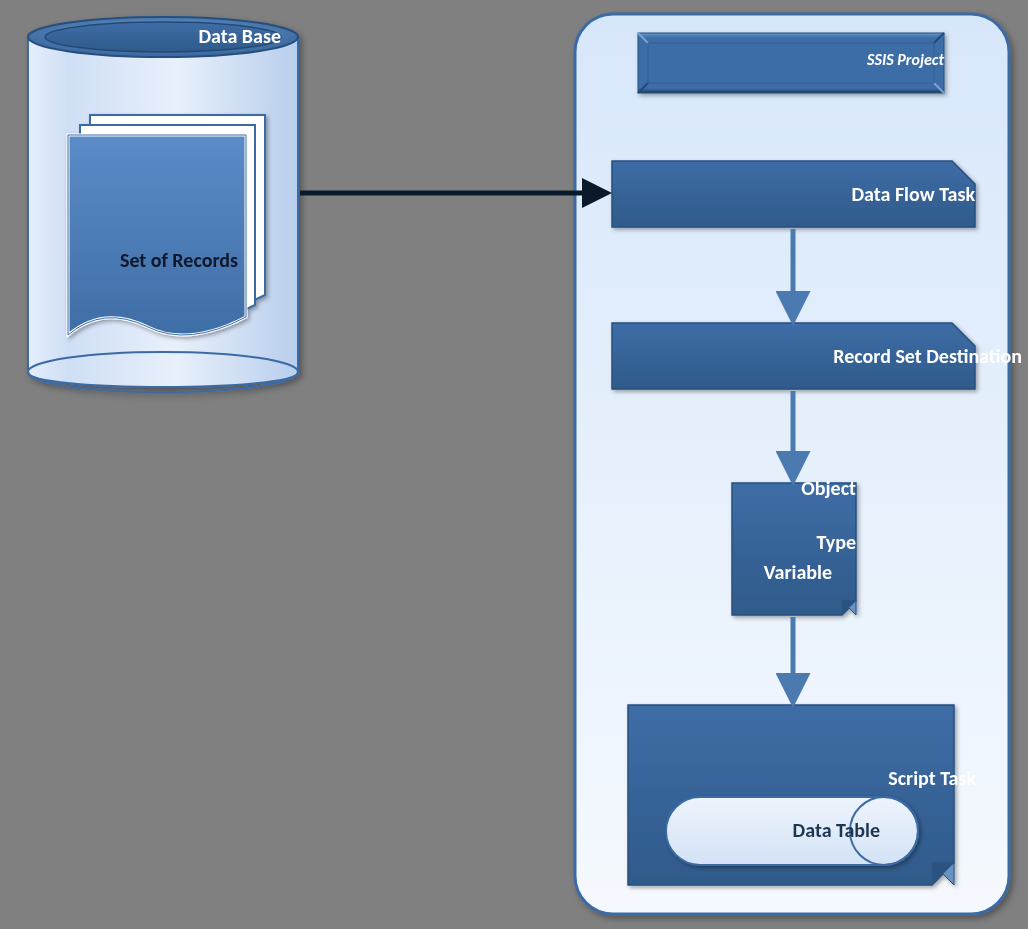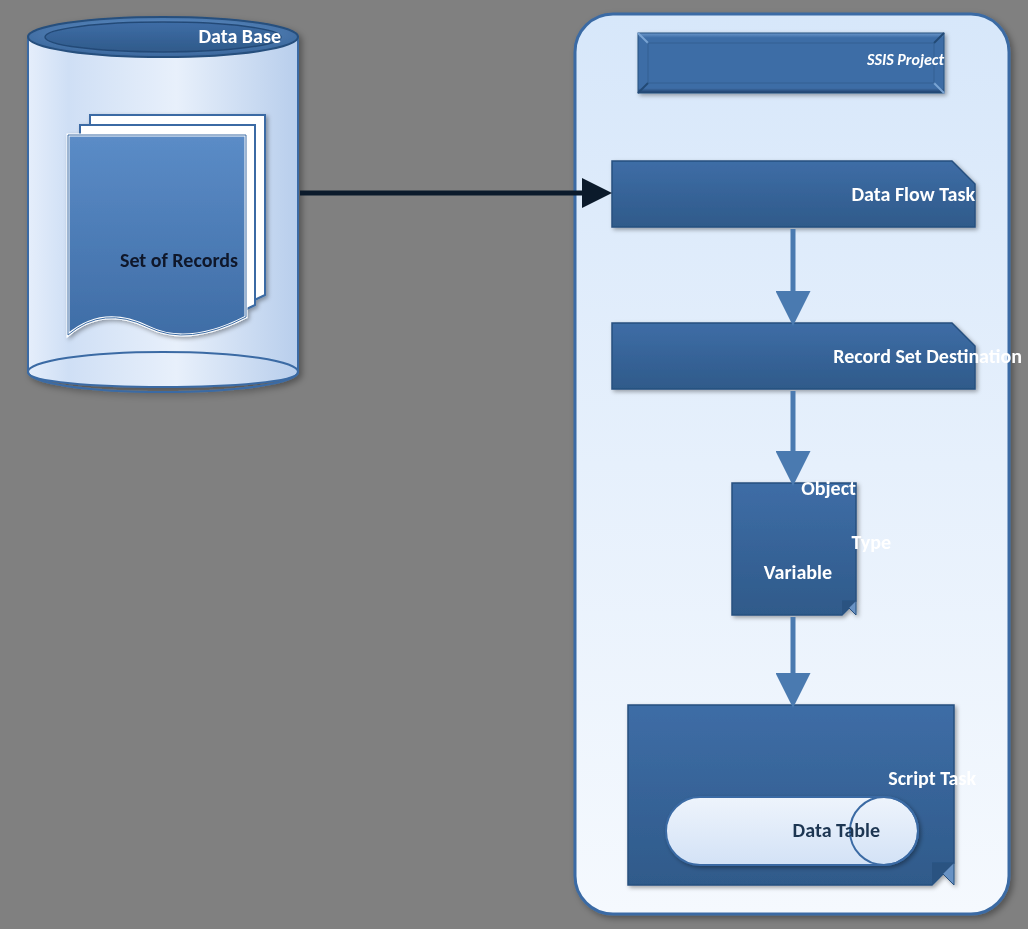--- a/index.html
+++ b/index.html
@@ -155,20 +155,20 @@
 
 <div class="label" style="left:78px; top:248px; width:160px; font-size:20px; color:#0f172a;">Set of Records</div>
 
 <div class="label" style="left:638px; top:50px; width:306px; font-size:16px; color:#ffffff;font-style:italic;">SSIS Project</div>
 
 <div class="label" style="left:612px; top:182px; width:363px; font-size:20px; color:#ffffff;">Data Flow Task</div>
 
 <div class="label" style="left:612px; top:344px; width:363px; font-size:20px; color:#ffffff;margin-left:47px;">Record Set Destination</div>
 
 <div class="label" style="left:732px; top:476px; width:124px; font-size:20px; color:#ffffff;">Object</div>
-<div class="label" style="left:732px; top:530px; width:124px; font-size:20px; color:#ffffff;margin-left:35px;">Type</div>
+<div class="label" style="left:732px; top:530px; width:124px; font-size:20px; color:#ffffff;">Type</div>
 <div class="label" style="left:732px; top:560px; width:100px; font-size:20px; color:#ffffff;">Variable</div>
 
 <div class="label" style="left:628px; top:766px; width:326px; font-size:20px; color:#ffffff;padding-left:22px;">Script Task</div>
 
 <div class="label" style="left:666px; top:818px; width:214px; font-size:20px; color:#1d3652;">Data Table</div>
 
 </div>
 
 </body></html>

